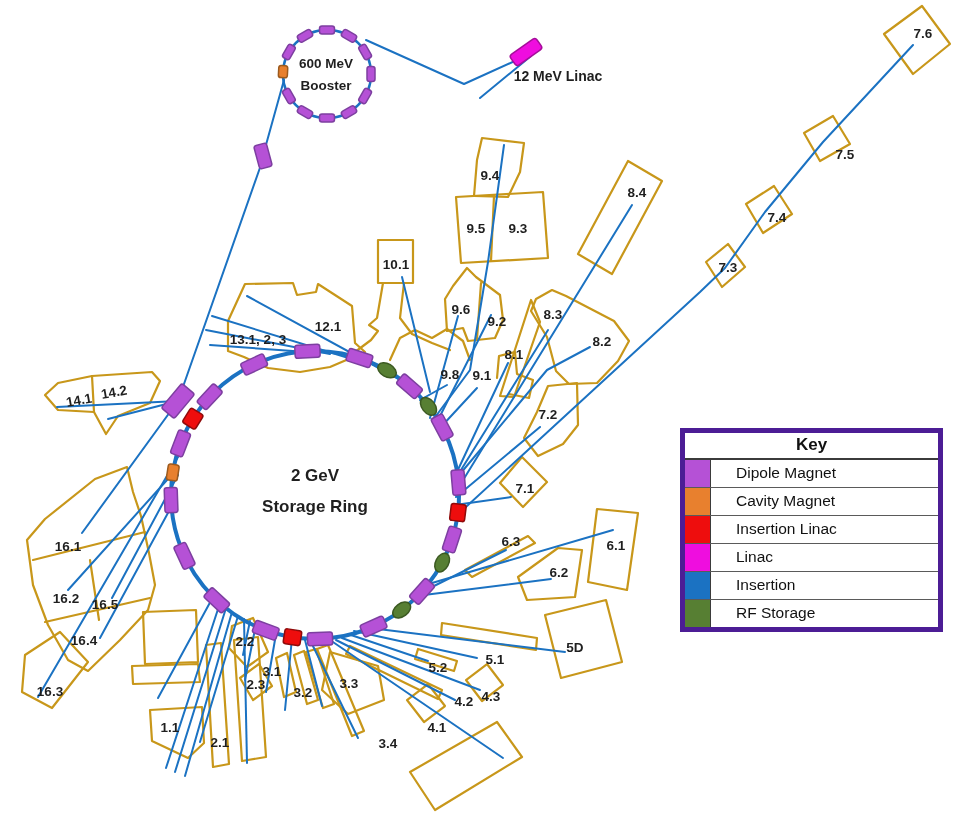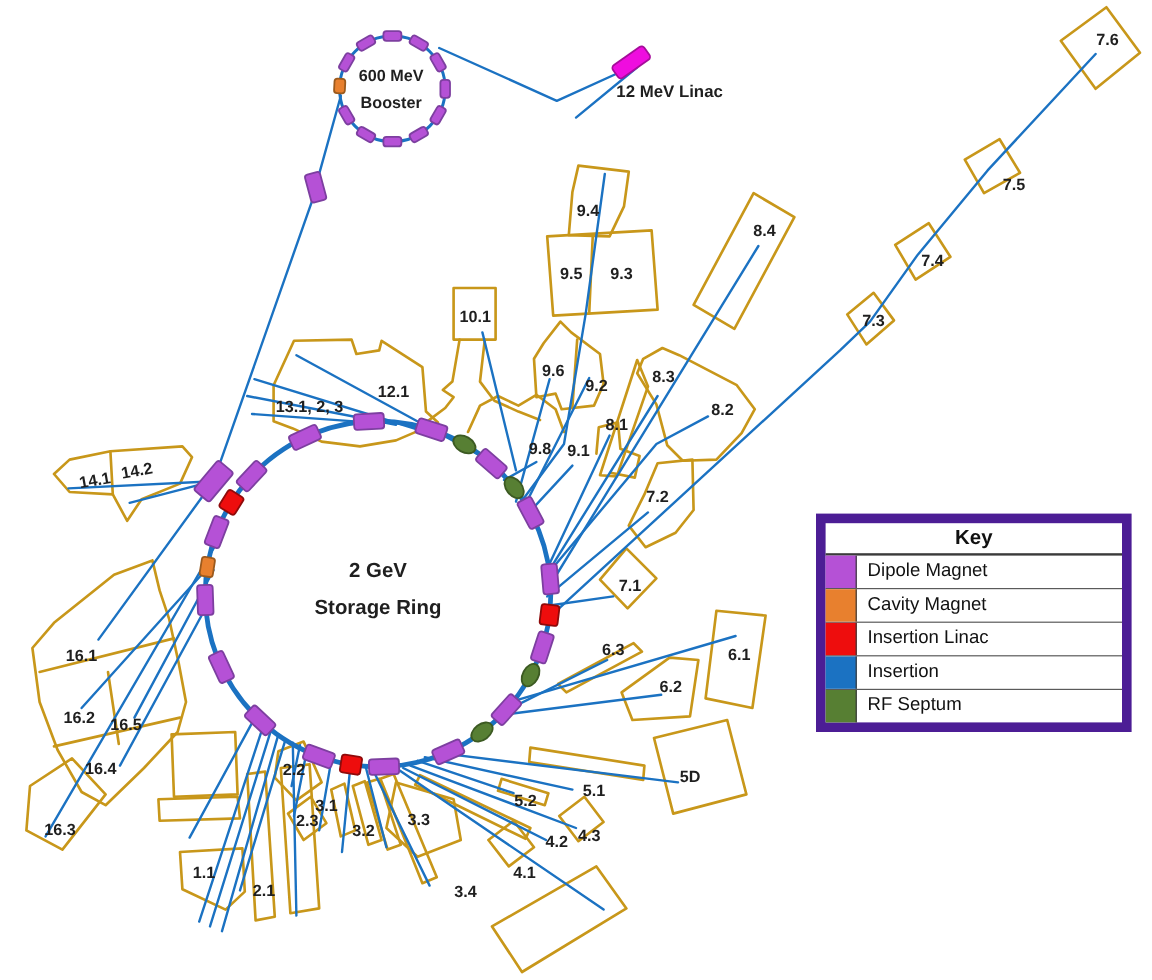--- a/index.html
+++ b/index.html
@@ -1,29 +1,29 @@
 <!DOCTYPE html>
 <html><head>
 <meta charset="utf-8">
 <style>
   html,body { margin:0; padding:0; background:#ffffff; font-family:"Liberation Sans", sans-serif; }
   #stage { position:relative; width:960px; height:817px; background:#fff; overflow:hidden;text-decoration:underline; }
   #map-svg { position:absolute; left:0; top:0; }
   .key {
     position:absolute; left:680px; top:428px; width:263px;
-    background:#fff; border:8px solid #4c1d95; box-sizing:border-box; z-index:5;
+    background:#fff; border:5px solid #4c1d95; box-sizing:border-box; z-index:5;
   }
   .key-title {
     text-align:center; font-weight:bold; font-size:17px; color:#111;
     padding:2px 0 3px 0; border-bottom:2px solid #3b3b3b;
   }
   .key-row { display:flex; height:27px; border-bottom:1px solid #5a5a5a; }
   .key-row:last-child { border-bottom:none; }
   .key-swatch { width:25px; border-right:1px solid #3b3b3b; }
-  .key-item-label { font-size:15.5px; color:#111; line-height:26px; padding-left:9px; }
+  .key-item-label { font-size:15.5px; color:#111; line-height:26px; padding-left:25px; }
 </style>
 </head>
 <body>
 
 <div id="stage">
   <svg id="map-svg" width="960" height="817" viewBox="0 0 960 817">
       <path d="M884 34 L 922 6 L 950 44 L 913 74 Z" fill="none" stroke="#c8971a" stroke-width="2.2" stroke-linejoin="round" stroke-linecap="round"></path>
       <path d="M804 133 L 833 116 L 850 144 L 820 161 Z" fill="none" stroke="#c8971a" stroke-width="2.2" stroke-linejoin="round" stroke-linecap="round"></path>
       <path d="M746 204 L 774 186 L 792 214 L 763 233 Z" fill="none" stroke="#c8971a" stroke-width="2.2" stroke-linejoin="round" stroke-linecap="round"></path>
       <path d="M706 262 L 728 244 L 745 267 L 722 287 Z" fill="none" stroke="#c8971a" stroke-width="2.2" stroke-linejoin="round" stroke-linecap="round"></path>
@@ -221,22 +221,26 @@
         </div>
         <div class="key-row">
           <div class="key-swatch" style="background: rgb(232, 128, 46);"></div>
           <div class="key-item-label">Cavity Magnet</div>
         </div>
         <div class="key-row">
           <div class="key-swatch" style="background: rgb(238, 13, 13);"></div>
           <div class="key-item-label">Insertion Linac</div>
         </div>
         <div class="key-row">
+          <div class="key-swatch" style="background: rgb(239, 13, 223);"></div>
+          <div class="key-item-label">Linac</div>
+        </div>
+        <div class="key-row">
           <div class="key-swatch" style="background: rgb(27, 114, 194);"></div>
           <div class="key-item-label">Insertion</div>
         </div>
         <div class="key-row">
           <div class="key-swatch" style="background: rgb(87, 127, 51);"></div>
-          <div class="key-item-label">RF Septum</div>
+          <div class="key-item-label">RF Storage</div>
         </div>
       </div>
   </div>
 </div>
 
 </body></html>

